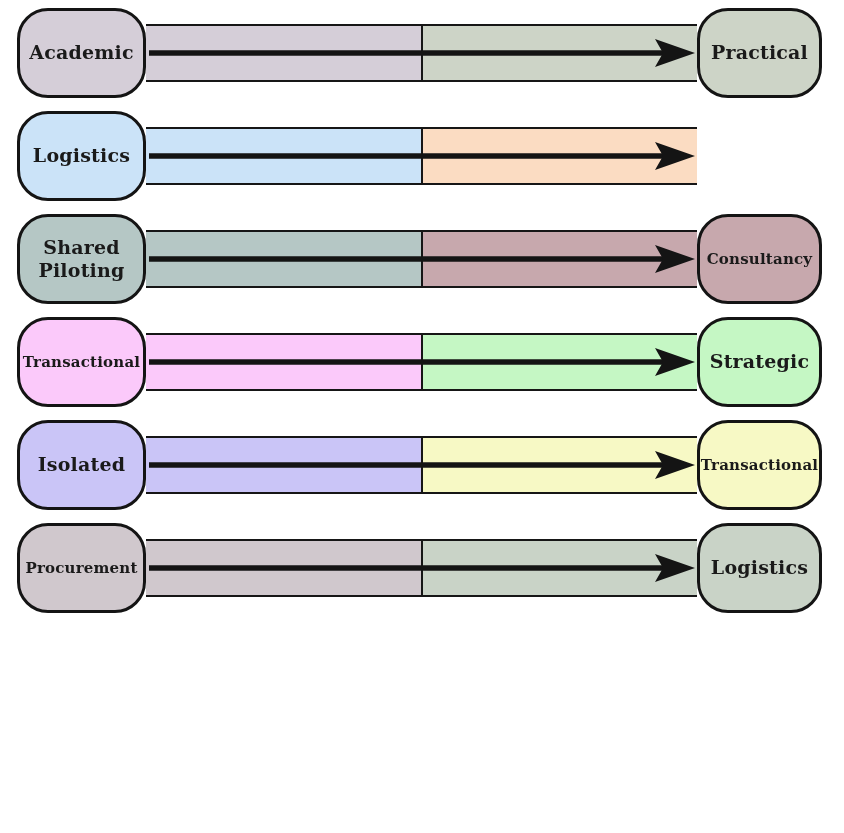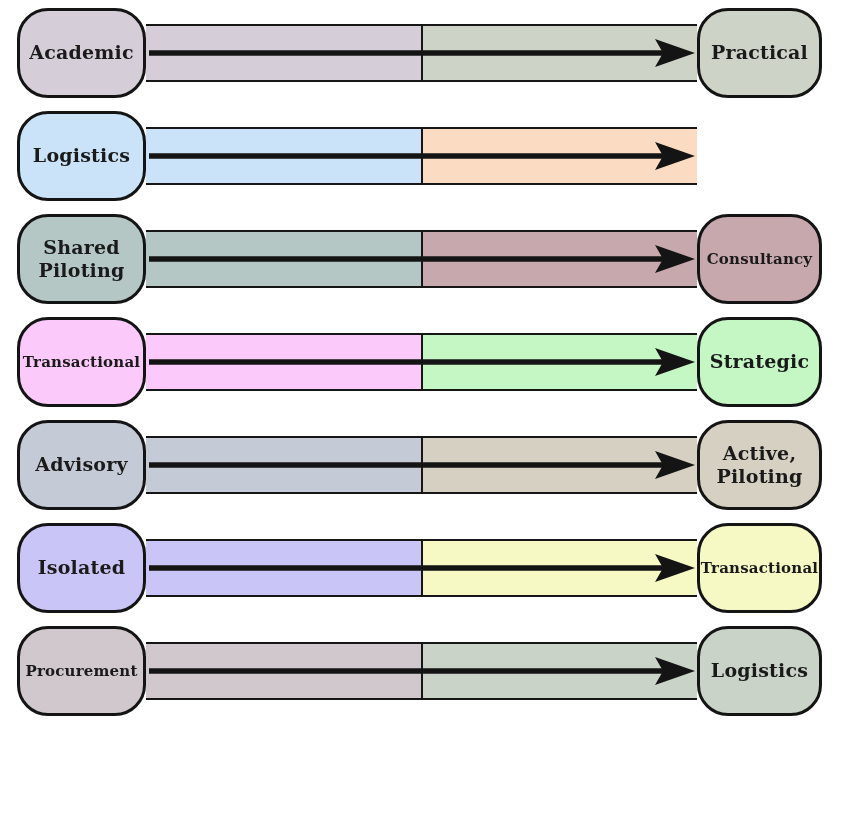--- a/index.html
+++ b/index.html
@@ -142,36 +142,20 @@
     </svg>
     <div class="box left-box">
       <span class="label label-sm">Transactional</span>
     </div>
     <div class="box right-box">
       <span class="label">Strategic</span>
     </div>
   </div>
 
 
-  <div class="row" style="--lc: #c5cad7; --rc: #d6d0c2;">
-    <div class="bar">
-      <div class="half-l"></div>
-      <div class="half-r"></div>
-    </div>
-    <svg class="arrow" viewBox="0 0 551 58">
-      <line x1="3" y1="29" x2="518" y2="29"></line>
-      <polygon points="549,29 509,15 517,29 509,43"></polygon>
-    </svg>
-    <div class="box left-box">
-      <span class="label">Advisory</span>
-    </div>
-    <div class="box right-box">
-      <span class="label">Active, Piloting</span>
-    </div>
-  </div>
 
   <div class="row" style="--lc: #cac5f7; --rc: #f7f9c5;">
     <div class="bar">
       <div class="half-l"></div>
       <div class="half-r"></div>
     </div>
     <svg class="arrow" viewBox="0 0 551 58">
       <line x1="3" y1="29" x2="518" y2="29"></line>
       <polygon points="549,29 509,15 517,29 509,43"></polygon>
     </svg>

